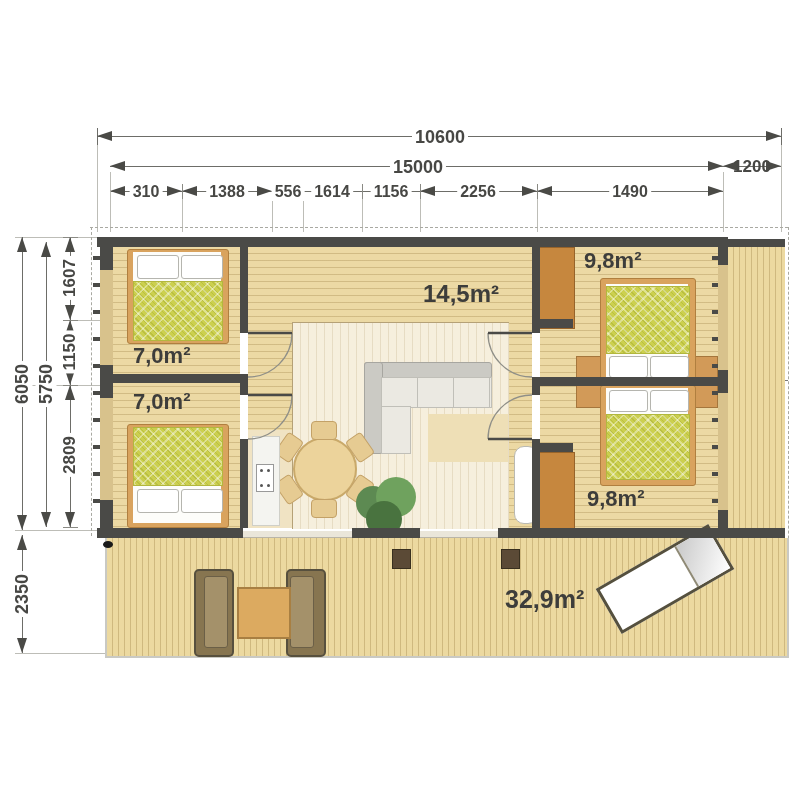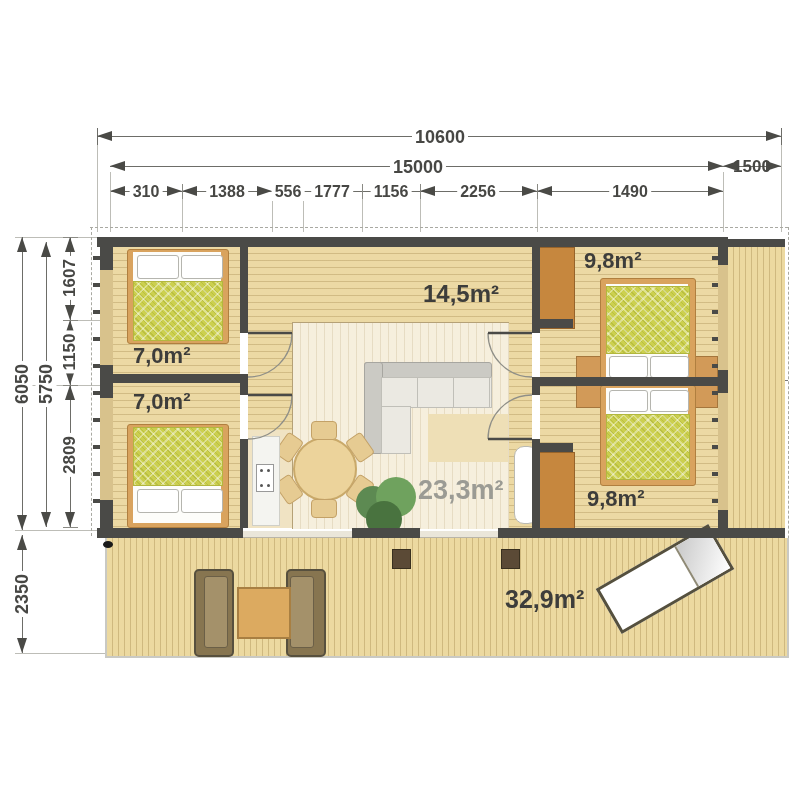--- a/index.html
+++ b/index.html
@@ -76,21 +76,21 @@
   </div>
 
   <div>
     <div class="hline" style="left:110px;top:166px;width:613px;"></div>
     <div class="tri tl" style="left:110px;top:161px;"></div>
     <div class="tri tr" style="left:708px;top:161px;"></div>
     <div class="dlab" style="left:418px;top:167px;font-size:18px;">15000</div>
     <div class="hline" style="left:723px;top:166px;width:58px;"></div>
     <div class="tri tl" style="left:723px;top:161px;"></div>
     <div class="tri tr" style="left:766px;top:161px;"></div>
-    <div class="dlab" style="left:752px;top:167px;background:transparent;">1500</div>
+    <div class="dlab" style="left:752px;top:167px;background:transparent;">1200</div>
   </div>
 
   <div>
     <div class="hline" style="left:110px;top:191px;width:613px;"></div>
 
     <div class="tick" style="left:110px;top:184px;width:1px;height:15px;"></div>
     <div class="tick" style="left:182px;top:184px;width:1px;height:15px;"></div>
     <div class="tick" style="left:272px;top:184px;width:1px;height:15px;"></div>
     <div class="tick" style="left:303px;top:184px;width:1px;height:15px;"></div>
     <div class="tick" style="left:362px;top:184px;width:1px;height:15px;"></div>
@@ -113,21 +113,21 @@
     <div class="tri tl" style="left:182px;top:186px;"></div>
     <div class="tri tr" style="left:257px;top:186px;"></div>
     <div class="tri tl" style="left:420px;top:186px;"></div>
     <div class="tri tr" style="left:522px;top:186px;"></div>
     <div class="tri tl" style="left:537px;top:186px;"></div>
     <div class="tri tr" style="left:708px;top:186px;"></div>
 
     <div class="dlab" style="left:146px;top:192px;font-size:16px;">310</div>
     <div class="dlab" style="left:227px;top:192px;font-size:16px;">1388</div>
     <div class="dlab" style="left:288px;top:192px;font-size:16px;">556</div>
-    <div class="dlab" style="left:332px;top:192px;font-size:16px;">1777</div>
+    <div class="dlab" style="left:332px;top:192px;font-size:16px;">1614</div>
     <div class="dlab" style="left:391px;top:192px;font-size:16px;">1156</div>
     <div class="dlab" style="left:478px;top:192px;font-size:16px;">2256</div>
     <div class="dlab" style="left:630px;top:192px;font-size:16px;">1490</div>
   </div>
 
   <div>
 
     <div class="ext" style="left:15px;top:237px;width:85px;height:1px;"></div>
     <div class="ext" style="left:63px;top:320px;width:37px;height:1px;"></div>
     <div class="ext" style="left:15px;top:385px;width:85px;height:1px;"></div>
@@ -291,16 +291,15 @@
     <line x1="532" y1="333" x2="488" y2="333" stroke="#4a4a47" stroke-width="2.5"></line>
     <path d="M488,439 A44,44 0 0 1 532,395" fill="none" stroke="#8f8f88" stroke-width="1.3"></path>
     <line x1="532" y1="439" x2="488" y2="439" stroke="#4a4a47" stroke-width="2.5"></line>
   </svg>
 
   <div class="rlab" style="left:133px;top:343px;">7,0m²</div>
   <div class="rlab" style="left:133px;top:389px;">7,0m²</div>
   <div class="rlab big" style="left:423px;top:280px;">14,5m²</div>
   <div class="rlab" style="left:584px;top:248px;">9,8m²</div>
   <div class="rlab" style="left:587px;top:486px;">9,8m²</div>
-  <div class="rlab muted" style="left:418px;top:475px;">23,3m²</div>
   <div class="rlab dark25" style="left:505px;top:585px;">32,9m²</div>
 
 </div>
 
 </body></html>

